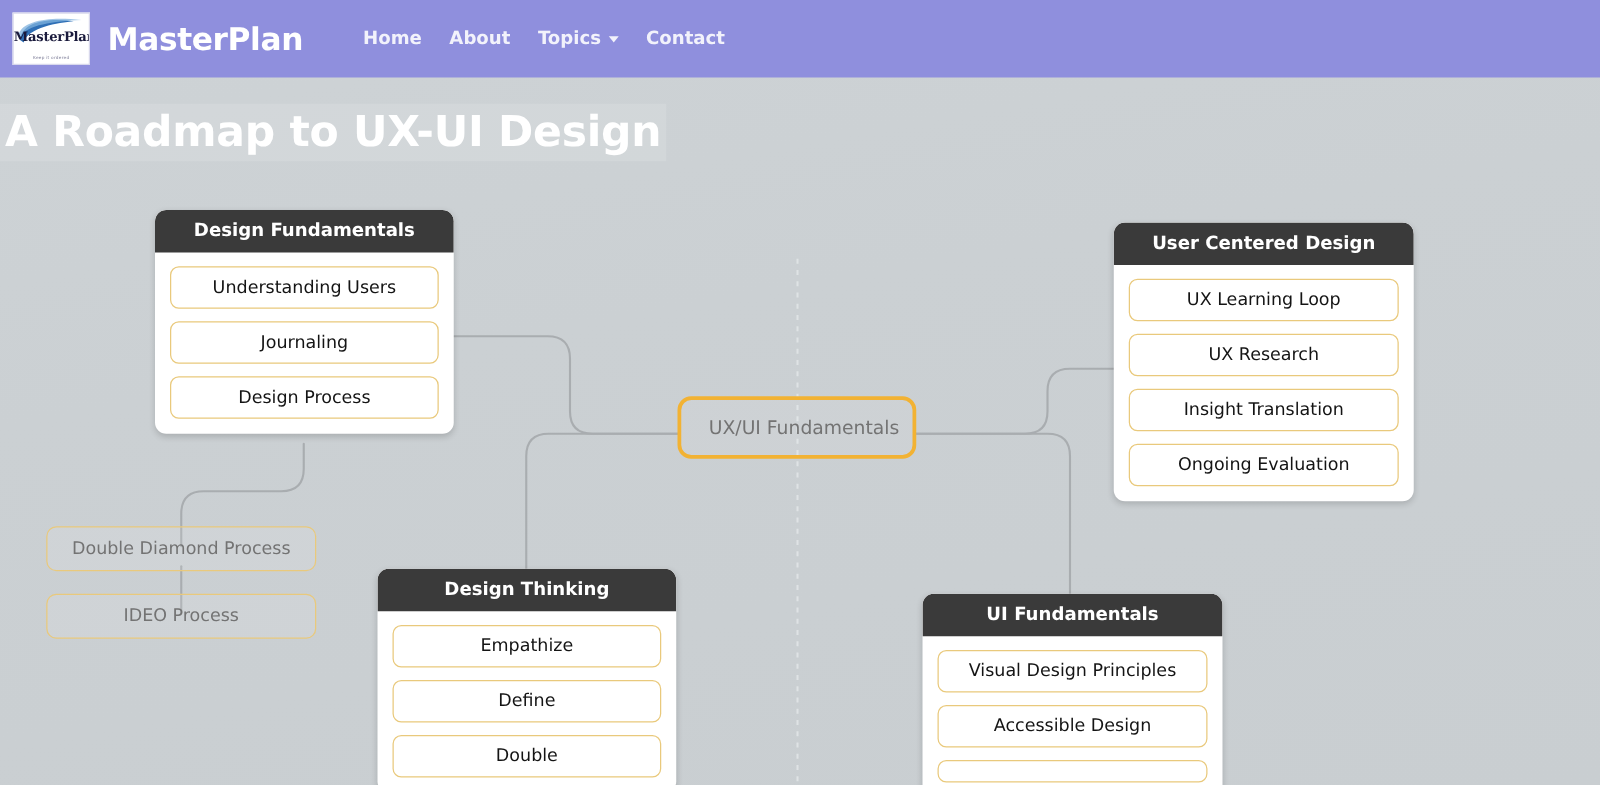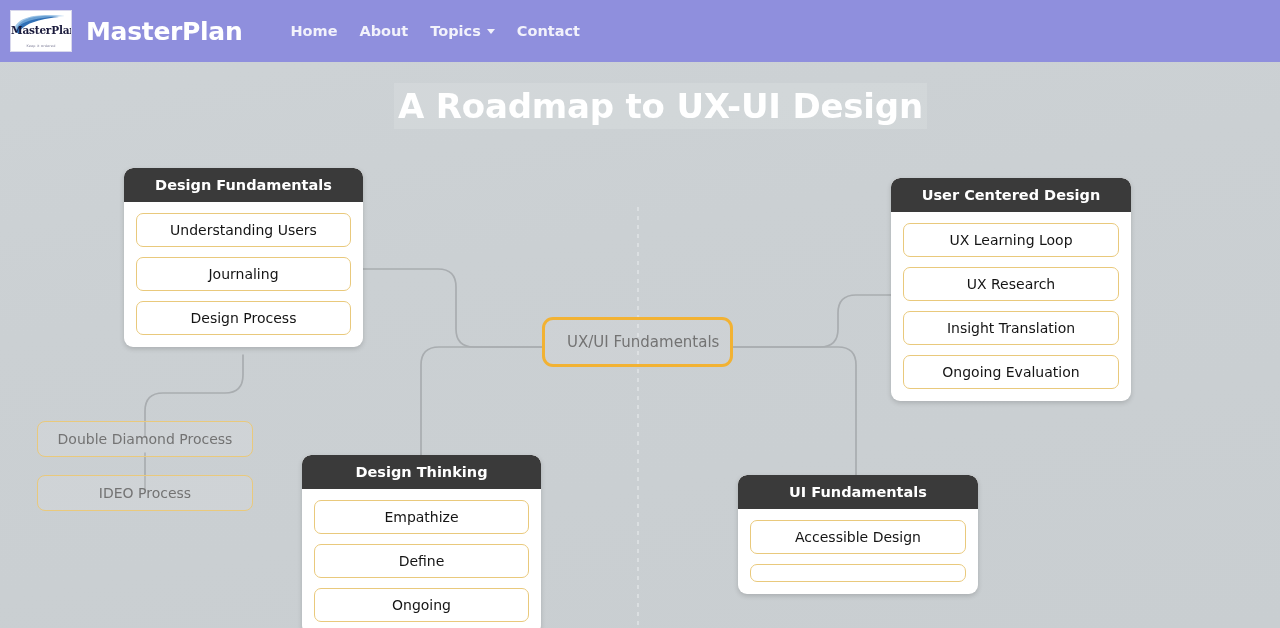--- a/index.html
+++ b/index.html
@@ -90,23 +90,22 @@
     border-left: 4.5px solid transparent;
     border-right: 4.5px solid transparent;
     border-top: 5px solid #f2f2fb;
   }
 
   
   .page-title {
     position: absolute;
     top: 86px;
     left: 0; right: 0;
-    text-align: center;
+    text-align: left;
     z-index: 5;
-    margin-left: 41px;
   }
   .page-title span {
     font-size: 34px;
     font-weight: bold;
     color: #ffffff;
     background: rgba(255,255,255,0.13);
     padding: 3px 4px;
     letter-spacing: -0.2px;
   }
 
@@ -259,27 +258,28 @@
       <div class="card-item">Insight Translation</div>
       <div class="card-item">Ongoing Evaluation</div>
     </div>
   </div>
 
   <div class="card" style="left:302px; top:393px; width:239px;">
     <div class="card-header">Design Thinking</div>
     <div class="card-body">
       <div class="card-item">Empathize</div>
       <div class="card-item">Define</div>
-      <div class="card-item">Ongoing</div>
+      <div class="card-item">Double</div>
     </div>
   </div>
 
   <div class="card" style="left:738px; top:413px; width:240px;">
     <div class="card-header">UI Fundamentals</div>
     <div class="card-body">
+      <div class="card-item">Visual Design Principles</div>
       <div class="card-item">Accessible Design</div>
       <div class="card-item"></div>
     </div>
   </div>
 
   <div class="node center" style="left:542px; top:255px; width:191px;">
     <span>UX/UI Fundamentals</span>
   </div>
 
   <div class="node" style="left:37px; top:359px; width:216px;">

